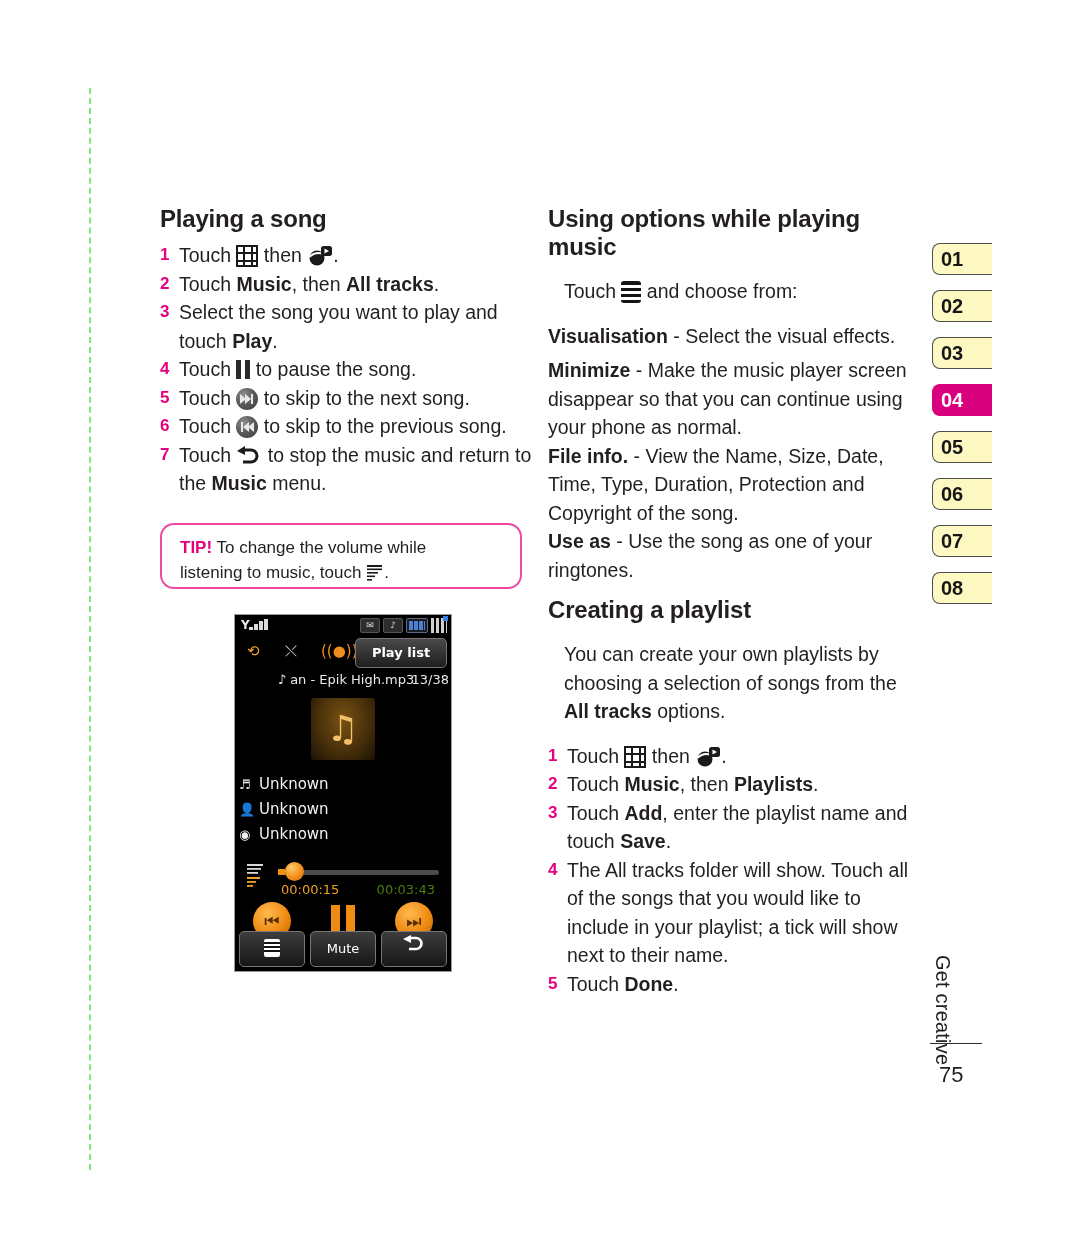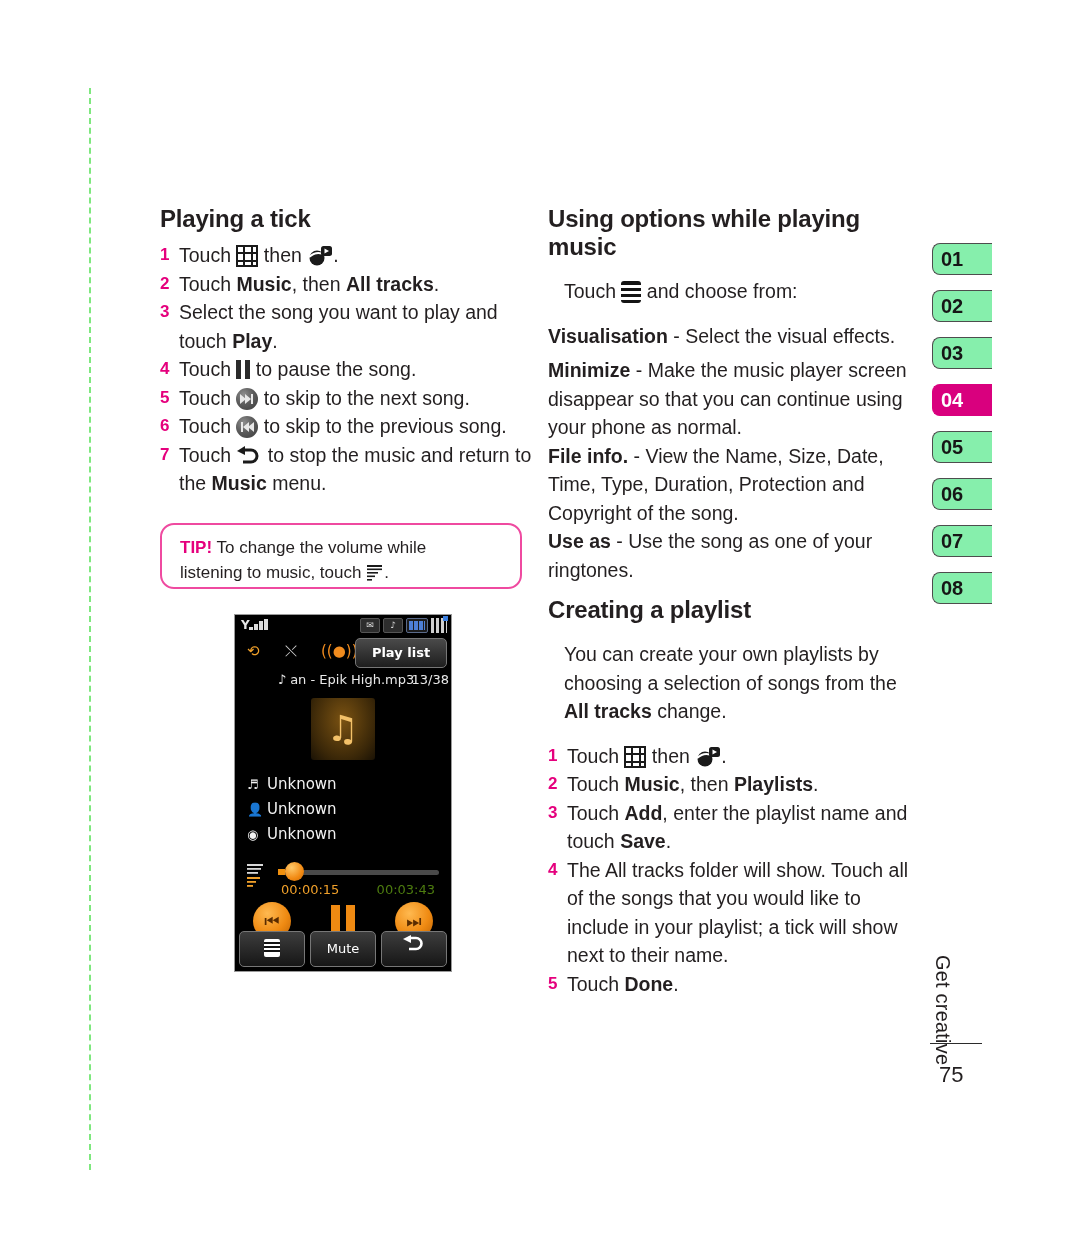--- a/index.html
+++ b/index.html
@@ -288,21 +288,21 @@
     border-radius: 3px;
     background: radial-gradient(ellipse at 50% 35%, #7a5212 0%, #3a2708 70%, #1a1205 100%);
     position: relative;
     color: #f3c169;
     font-size: 36px;
     line-height: 62px;
     text-align: center;
   }
   .ps-meta {
     margin-top: 12px;
-    padding-left: 12px;
+    padding-left: 4px;
     color: #f2f2f2;
     font-size: 15px;
     line-height: 25px;
   }
   .ps-meta .mi {
     display: inline-block;
     width: 20px;
     font-size: 13px;
   }
   .ps-seek {
@@ -403,21 +403,21 @@
     margin-bottom: 15px;
     border: 1.5px solid #4d4d4d;
     border-right: none;
     border-radius: 8px 0 0 8px;
     box-sizing: border-box;
     font-size: 20px;
     font-weight: bold;
     line-height: 30px;
     padding-left: 8px;
     color: #161616;
-    background: #86efac;
+    background: #fef9c3;
   }
   .tab.active {
     background: #d9007e;
     border-color: #d9007e;
     color: #ffffff;
   }
 
   
   .running-head {
     position: absolute;
@@ -445,21 +445,21 @@
     color: #231f20;
   }
 </style>
 </head>
 <body>
 
 <div class="dash-rule"></div>
 
 <div class="col-left">
 
-  <h2 class="section-head">Playing a tick</h2>
+  <h2 class="section-head">Playing a song</h2>
 
   <ol class="steps">
 
     <li>
       <span class="num">1</span>
       <span class="txt"><span>Touch </span><span class="ic ic-grid"></span><span> then </span><span class="ic ic-media"><svg width="26" height="22" viewBox="0 0 26 22">
               <circle cx="10" cy="13" r="7.5" fill="#1a1a1a"></circle>
               <path d="M2 12 q8 -7 16 -2" stroke="#fff" stroke-width="2" fill="none"></path>
               <rect x="14" y="1" width="11" height="10" rx="2.5" fill="#1a1a1a"></rect>
               <polygon points="17.5,3.5 22,6 17.5,8.5" fill="#fff"></polygon>
@@ -594,21 +594,21 @@
 
   <div class="opt-line" style="margin-top:6px;"><span class="b">Minimize</span><span> - Make the music player screen disappear so that you can continue using your phone as normal.</span></div>
 
   <div class="opt-line"><span class="b">File info.</span><span> - View the Name, Size, Date, Time, Type, Duration, Protection and Copyright of the song.</span></div>
 
 
   <div class="opt-line"><span class="b">Use as</span><span> - Use the song as one of your ringtones.</span></div>
 
   <h2 class="section-head spaced">Creating a playlist</h2>
 
-  <p class="body-para"><span>You can create your own playlists by choosing a selection of songs from the </span><span class="b">All tracks</span><span> change.</span></p>
+  <p class="body-para"><span>You can create your own playlists by choosing a selection of songs from the </span><span class="b">All tracks</span><span> options.</span></p>
 
   <ol class="steps" style="margin-top:8px;">
 
     <li>
       <span class="num">1</span>
       <span class="txt"><span>Touch </span><span class="ic ic-grid"></span><span> then </span><span class="ic ic-media"><svg width="26" height="22" viewBox="0 0 26 22">
               <circle cx="10" cy="13" r="7.5" fill="#1a1a1a"></circle>
               <path d="M2 12 q8 -7 16 -2" stroke="#fff" stroke-width="2" fill="none"></path>
               <rect x="14" y="1" width="11" height="10" rx="2.5" fill="#1a1a1a"></rect>
               <polygon points="17.5,3.5 22,6 17.5,8.5" fill="#fff"></polygon>

